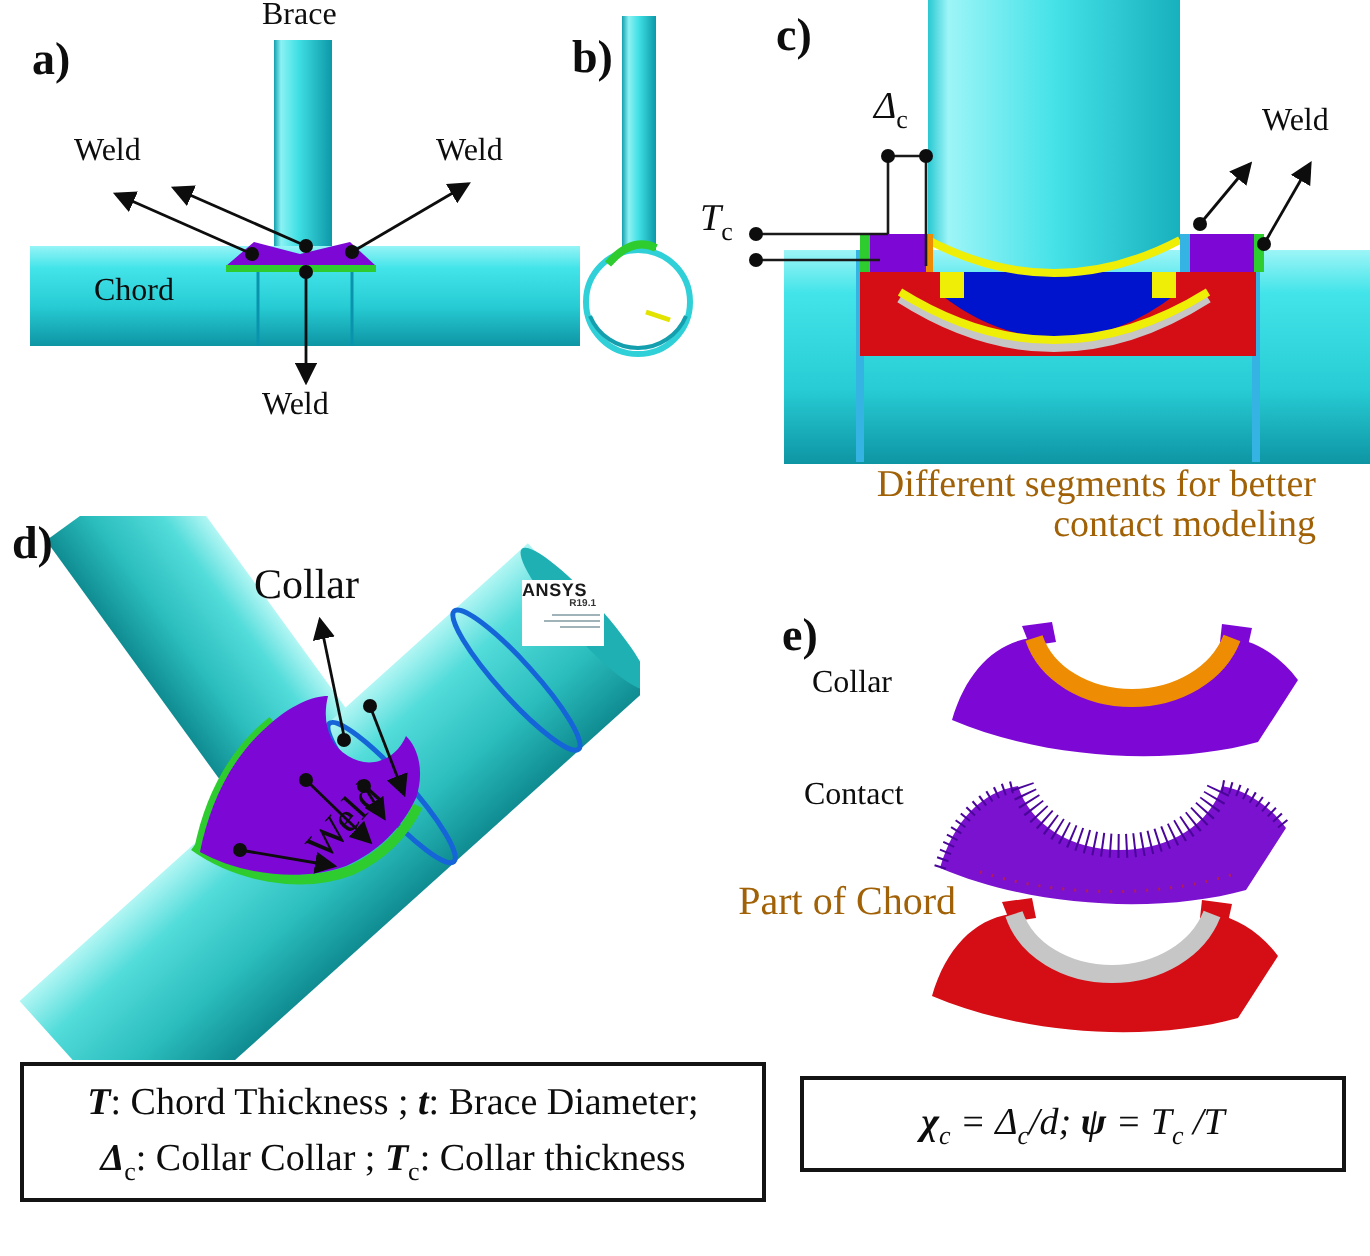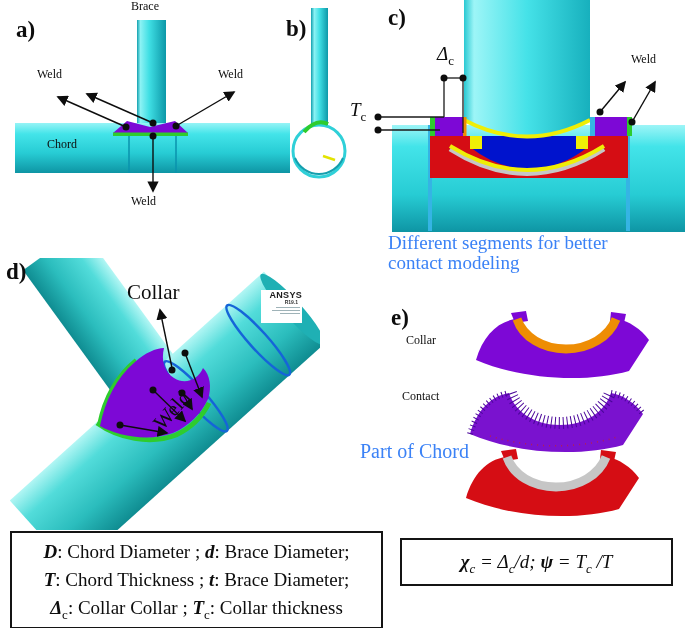--- a/index.html
+++ b/index.html
@@ -1,33 +1,33 @@
 <!DOCTYPE html>
 <html><head>
 <meta charset="utf-8">
 <style>
   html,body{margin:0;padding:0;background:#fff;}
   .fig{position:relative;width:685px;height:628px;background:#ffffff;overflow:hidden;
        font-family:"Liberation Serif",serif;color:#111;}
   .abs{position:absolute;}
-  .lbl{position:absolute;font-family:"Liberation Serif",serif;font-size:12px;color:#0d0d0d;
+  .lbl{position:absolute;font-family:"Liberation Serif",serif;font-size:16px;color:#0d0d0d;
        white-space:nowrap;line-height:1.05;}
   .tag{font-weight:bold;font-size:23px;}
   sub{font-size:13px;line-height:0;}
   i{font-style:italic;}
   .sym{font-weight:bold;font-style:italic;}
   .rot{transform:rotate(-48deg);transform-origin:50% 50%;}
   .defbox{position:absolute;border:2px solid #141414;background:#fff;text-align:center;
        font-size:19px;color:#0d0d0d;}
   #nombox{left:10px;top:531px;width:365px;padding:5px 2px;line-height:28px;}
   #parambox{left:400px;top:538px;width:269px;padding:7px 0;line-height:30px;font-style:italic;}
-  .caption{position:absolute;font-size:19px;text-align:left;line-height:20px;color:#3b82f6;}
+  .caption{position:absolute;font-size:19px;text-align:right;line-height:20px;color:#a16207;}
   .ansys{position:absolute;left:261px;top:290px;width:41px;height:33px;background:#fff;}
   .ansys .a1{font-family:"Liberation Sans",sans-serif;font-weight:bold;font-size:9px;
-       color:#1a1a1a;text-align:right;letter-spacing:.3px;line-height:10px;}
+       color:#1a1a1a;text-align:left;letter-spacing:.3px;line-height:10px;}
   .ansys .a2{font-family:"Liberation Sans",sans-serif;font-weight:bold;font-size:5px;
        color:#333;text-align:right;padding-right:4px;line-height:5px;}
   .bar{height:1.5px;background:#9fb3b8;margin:1.5px 2px 0 auto;}
 </style>
 </head>
 <body>
 
 <div class="fig">
 
   <svg class="abs" style="left:0;top:0" width="300" height="235" viewBox="0 0 300 235">
@@ -244,21 +244,20 @@
     </g>
   </svg>
   <div class="lbl tag" style="left:391px;top:306px">e)</div>
   <div class="lbl" style="left:406px;top:334px">Collar</div>
   <div class="lbl" style="left:402px;top:390px">Contact</div>
   <div class="caption" style="left:360px;top:441px;width:118px;font-size:20px">
     <div>Part of Chord</div>
   </div>
 
   <div id="nombox" class="defbox">
-    <div><span class="sym">D</span><span>: Chord Diameter ; </span><span class="sym">d</span><span>: Brace Diameter;</span></div>
     <div><span class="sym">T</span><span>: Chord Thickness ; </span><span class="sym">t</span><span>: Brace Diameter;</span></div>
     <div><span class="sym">Δ</span><sub>c</sub><span>: Collar Collar ;  </span><span class="sym">T</span><sub>c</sub><span>: Collar thickness</span></div>
   </div>
 
   <div id="parambox" class="defbox">
     <div><span class="sym">χ</span><sub>c</sub><span> = </span><span>Δ</span><sub>c</sub><span>/d; </span><span class="sym">ψ</span><span> = </span><span>T</span><sub>c</sub><span> /T</span></div>
   </div>
 
 </div>
 

